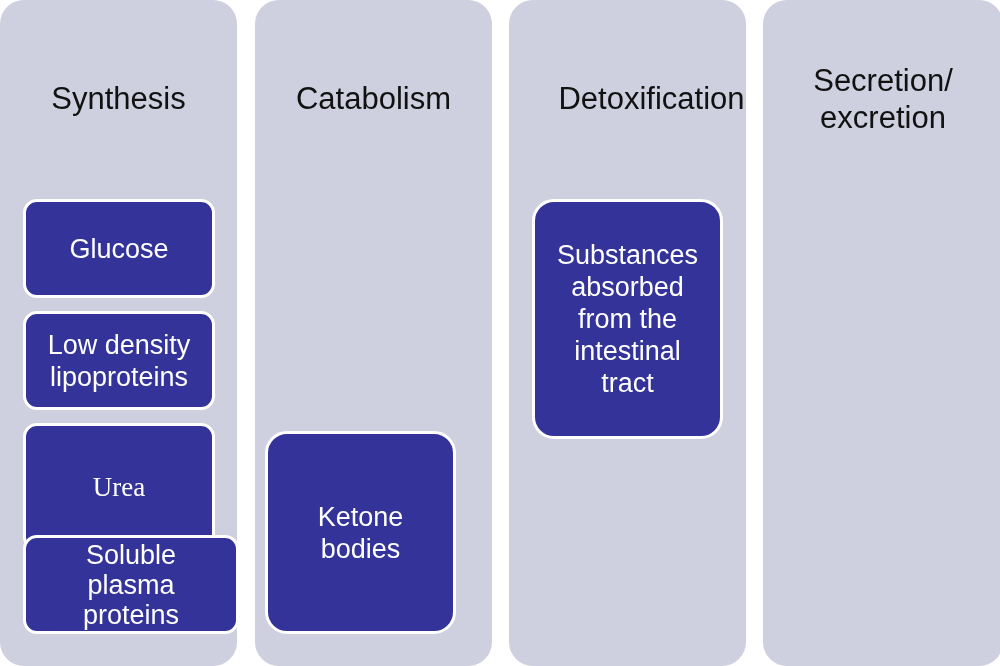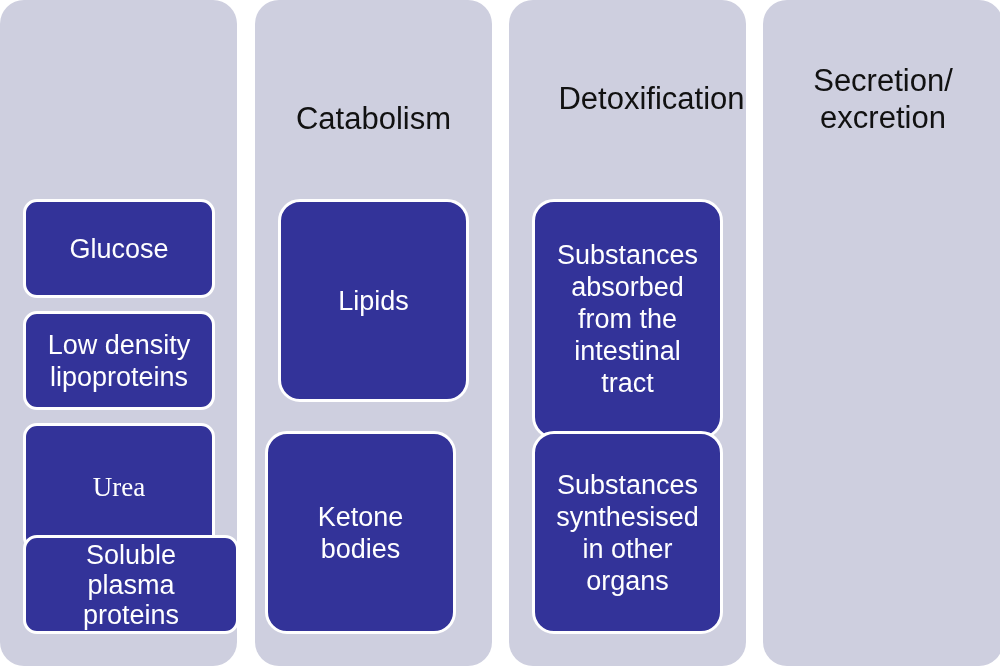--- a/index.html
+++ b/index.html
@@ -13,49 +13,44 @@
            border-radius: 14px; box-sizing: border-box; color: #ffffff;
            display: flex; align-items: center; justify-content: center;
            text-align: center; font-size: 27px; line-height: 32px; padding: 4px 20px; }
     .box.big { border-radius: 22px; }
     .box span { display: block; }
   </style>
 </head>
 <body>
 
 <div class="col" style="left:0;">
+  <div class="col-title" style="top:80px;">Synthesis</div>
   <div class="box" style="left:23px; top:199px; width:192px; height:99px;">
     <span>Glucose</span>
   </div>
   <div class="box" style="left:23px; top:311px; width:192px; height:99px;align-items:center;">
     <span>Low density lipoproteins</span>
   </div>
   <div class="box" style="left:23px; top:423px; width:192px; height:128px;font-family:Liberation Serif, serif;">
     <span>Urea</span>
   </div>
   <div class="box" style="left:23px; top:535px; width:216px; height:99px; line-height:30px; padding:2px 10px;">
     <span style="width:110px;">Soluble plasma proteins</span>
   </div>
 </div>
 
 <div class="col" style="left:255px;">
-  <div class="col-title" style="top:80px;margin-top:20px;">Catabolism</div>
-  <div class="box big" style="left:23px; top:199px; width:191px; height:203px;">
-    <span>Lipids</span>
-  </div>
+  <div class="col-title" style="top:80px;">Catabolism</div>
   <div class="box big" style="left:10px; top:431px; width:191px; height:203px;">
     <span style="width:100px;">Ketone bodies</span>
   </div>
 </div>
 
 <div class="col" style="left:509px;">
   <div class="col-title" style="top:80px;margin-left:48px;">Detoxification</div>
   <div class="box big" style="left:23px; top:199px; width:191px; height:240px;">
     <span style="width:165px;">Substances absorbed from the intestinal tract</span>
   </div>
-  <div class="box big" style="left:23px; top:431px; width:191px; height:203px;">
-    <span style="width:165px;">Substances synthesised in other organs</span>
-  </div>
 </div>
 
 <div class="col" style="left:763px; width:240px;">
   <div class="col-title" style="top:62px; padding:0 40px;">Secretion/ excretion</div>
 </div>
 
 </body></html>

